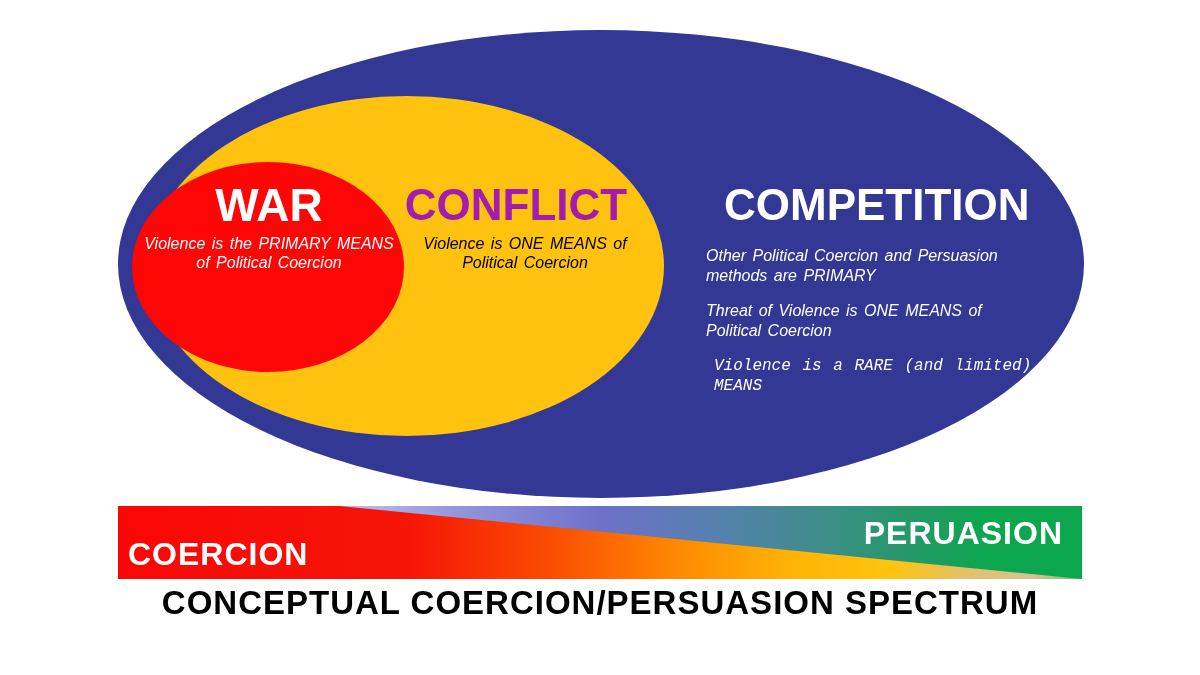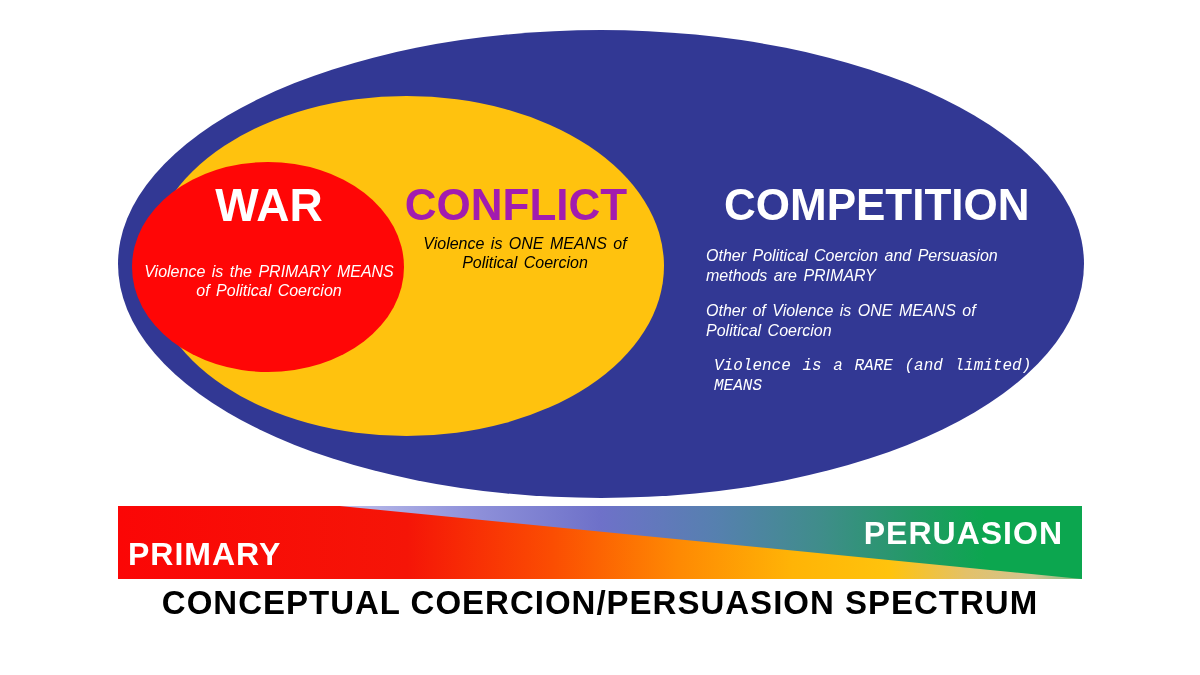--- a/index.html
+++ b/index.html
@@ -13,21 +13,21 @@
   .ellipse-navy{left:118px;top:30px;width:966px;height:468px;background:var(--navy);z-index:1;}
   .ellipse-gold{left:149px;top:96px;width:515px;height:340px;background:var(--gold);z-index:2;}
   .ellipse-red{left:132px;top:162px;width:272px;height:210px;background:var(--red);z-index:3;}
   
   .zone-title{z-index:5;font-weight:bold;letter-spacing:0px;line-height:1;white-space:nowrap;}
   .war-title{left:132px;top:182px;width:274px;text-align:center;font-size:46px;color:#ffffff;}
   .conflict-title{left:388px;top:183px;width:256px;text-align:center;font-size:44px;color:#a21caf;}
   .competition-title{left:683px;top:183px;font-size:44px;color:#ffffff;margin-left:41px;}
   
   .zone-sub{z-index:5;font-style:italic;font-size:16px;line-height:19px;word-spacing:2px;text-align:center;}
-  .war-sub{left:138px;top:234px;width:262px;color:#ffffff;margin-top:28px;}
+  .war-sub{left:138px;top:234px;width:262px;color:#ffffff;}
   .conflict-sub{left:398px;top:234px;width:254px;color:#000000;}
   .competition-body{left:706px;top:246px;width:340px;z-index:5;color:#ffffff;
     font-style:italic;font-size:16px;line-height:20px;word-spacing:2px;text-align:left;}
   .competition-body .para{margin:0 0 15px 0;}
   .competition-body .para:last-child{margin:8px;font-family:Liberation Mono, monospace;}
   
   .spectrum{left:118px;top:506px;width:964px;height:73px;z-index:4;}
   .spectrum .layer{position:absolute;left:0;top:0;width:100%;height:100%;}
   .spectrum .wedge{clip-path:polygon(23% 0, 100% 0, 100% 100%);}
   .spectrum-label{position:absolute;font-weight:bold;color:#ffffff;font-size:32px;line-height:1;letter-spacing:1px;white-space:nowrap;z-index:6;}
@@ -57,30 +57,30 @@
     <div>Political Coercion</div>
   </div>
 
   <div class="abs zone-title competition-title">COMPETITION</div>
   <div class="abs competition-body">
     <div class="para">
       <div>Other Political Coercion and Persuasion</div>
       <div>methods are PRIMARY</div>
     </div>
     <div class="para">
-      <div>Other of Violence is ONE MEANS of</div>
+      <div>Threat of Violence is ONE MEANS of</div>
       <div>Political Coercion</div>
     </div>
     <div class="para">
       <div>Violence is a RARE (and limited) MEANS</div>
     </div>
   </div>
 
   <div class="abs spectrum">
     <div class="layer" style="background: linear-gradient(to right, rgb(251, 6, 6) 0%, rgb(245, 21, 7) 30%, rgb(251, 77, 2) 45%, rgb(254, 137, 3) 58%, rgb(255, 180, 6) 70%, rgb(255, 195, 13) 80%, rgb(227, 193, 105) 88%, rgb(210, 196, 145) 95%, rgb(121, 185, 122) 100%);"></div>
     <div class="layer wedge" style="background: linear-gradient(to right, rgb(188, 190, 234) 23%, rgb(145, 147, 219) 36%, rgb(110, 113, 201) 50%, rgb(86, 128, 175) 62%, rgb(63, 141, 138) 73%, rgb(33, 154, 100) 83%, rgb(12, 166, 79) 90%, rgb(12, 166, 79) 100%);"></div>
-    <div class="spectrum-label label-coercion">PRIMARY</div>
+    <div class="spectrum-label label-coercion">COERCION</div>
     <div class="spectrum-label label-persuasion">PERUASION</div>
   </div>
 
   <div class="abs caption">CONCEPTUAL COERCION/PERSUASION SPECTRUM</div>
 
 </div>
 
 </body></html>

